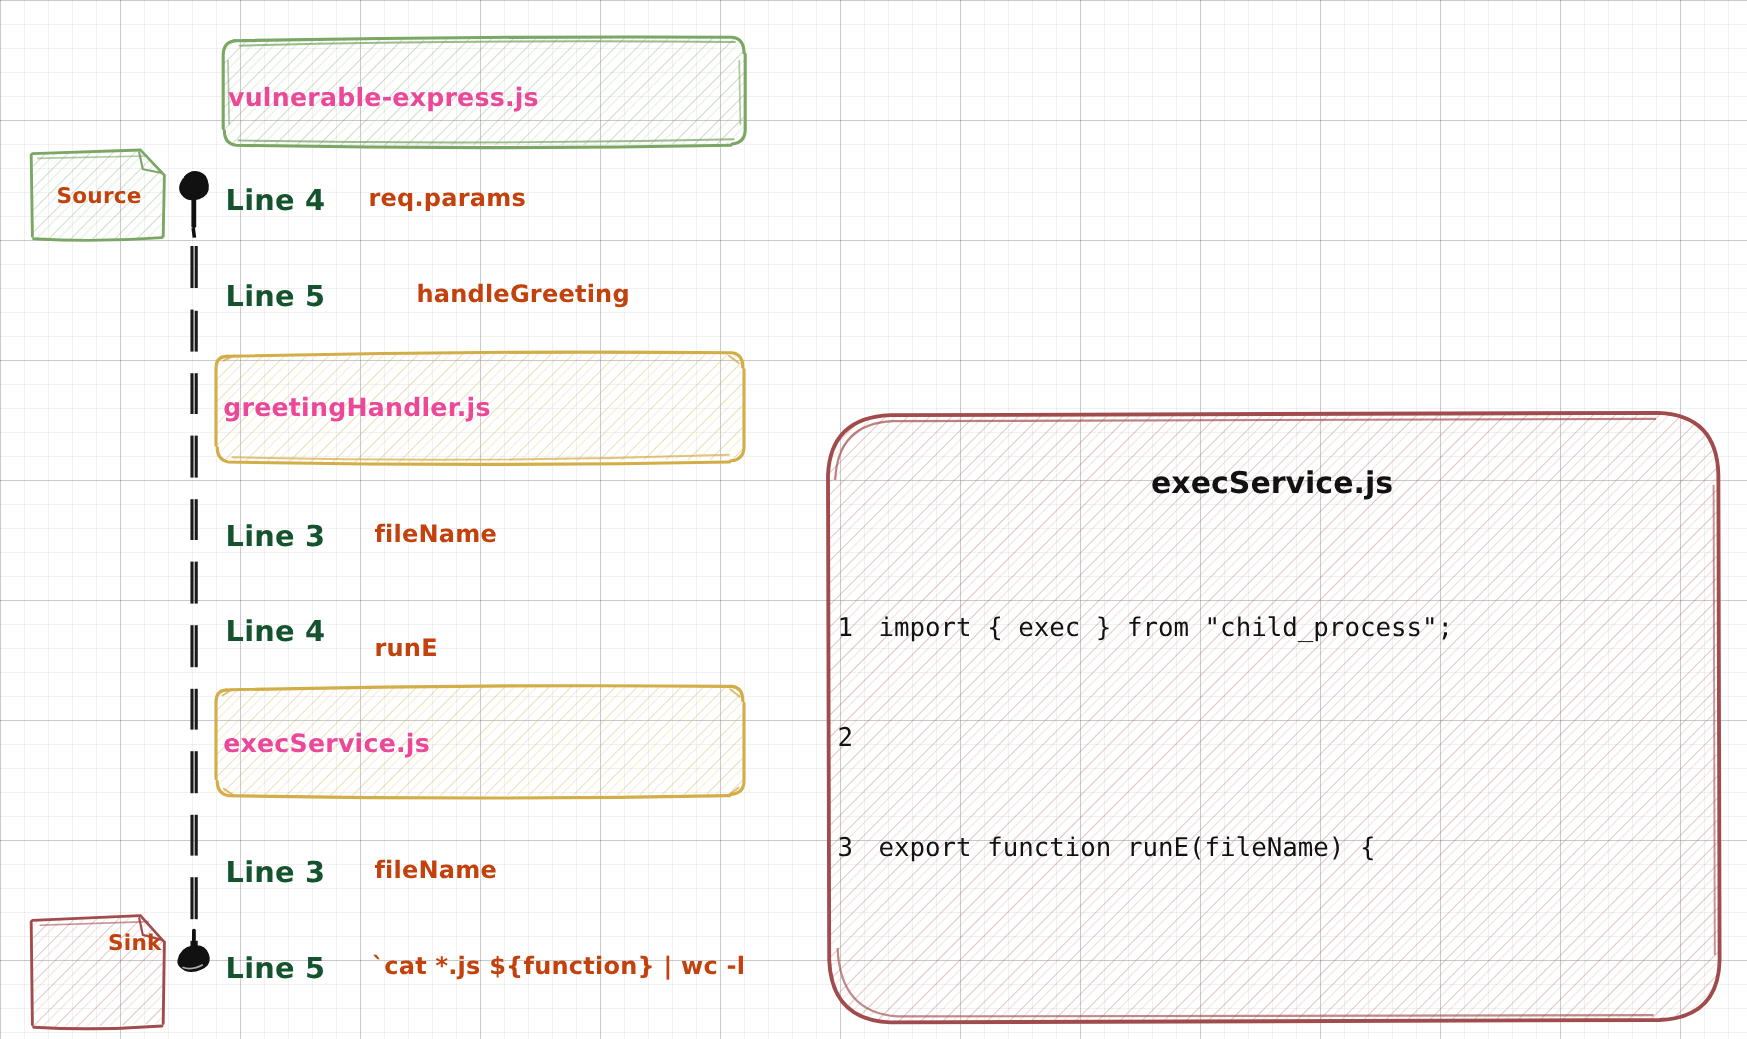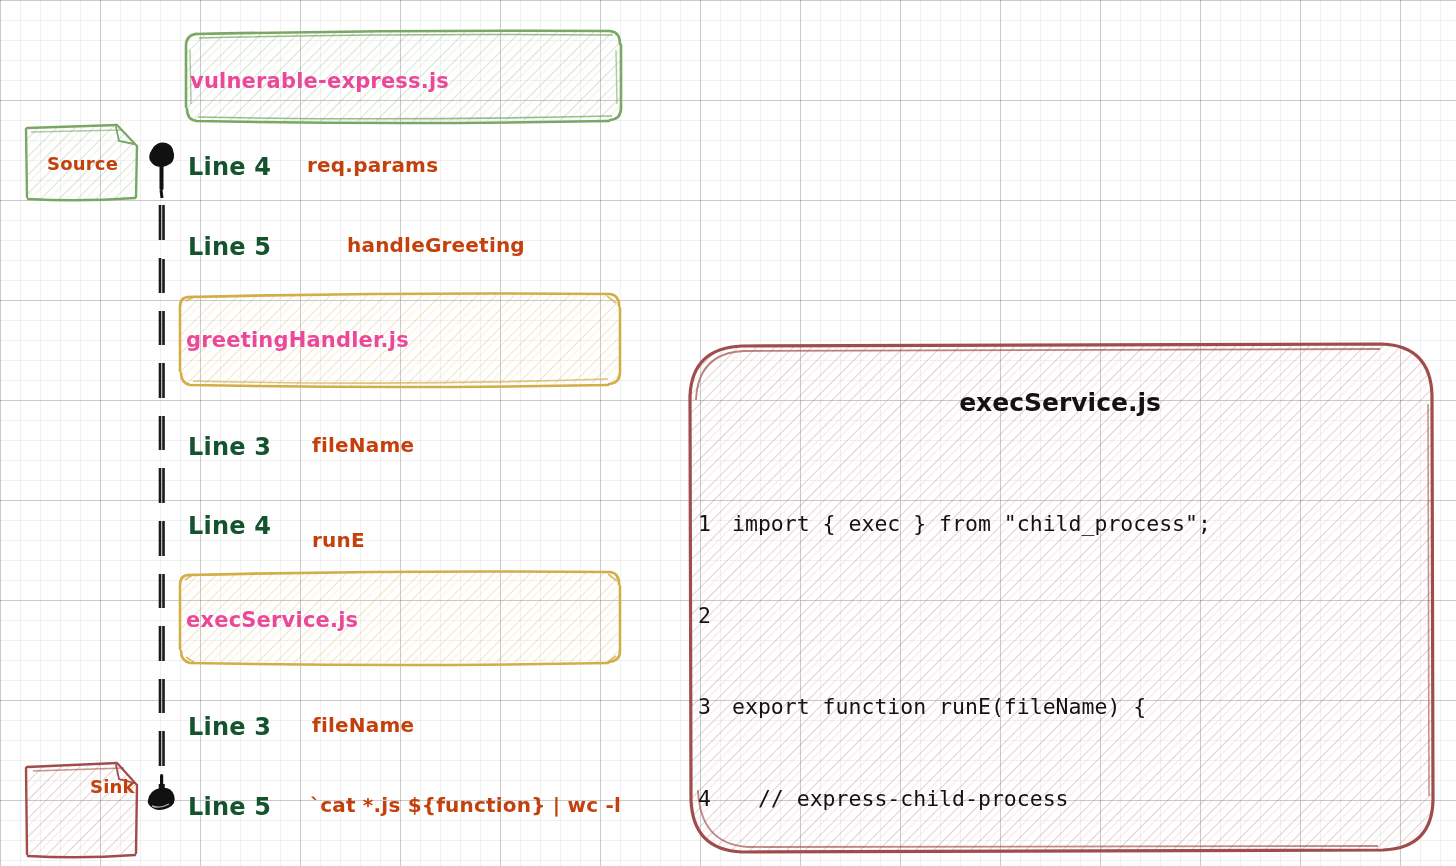--- a/index.html
+++ b/index.html
@@ -234,20 +234,19 @@
   <div class="linelabel hand" style="left:188px;top:793px;">Line 5</div>
   <div class="flowtext hand" style="left:310px;top:793px;">`cat *.js ${function} | wc -l</div>
 </div>
 
 <div id="code-panel">
   <div id="code-title">execService.js</div>
   <div id="code-body">
     <span class="cl"><span class="gut">1</span><span>import { exec } from "child_process";</span></span>
     <span class="cl"><span class="gut">2</span><span></span></span>
     <span class="cl"><span class="gut">3</span><span>export function runE(fileName) {</span></span>
-    <span class="cl"><span class="gut">4</span><span>  // express-child-process</span></span>
     
     
     
     
     
   </div>
 </div>
 
 </body></html>

